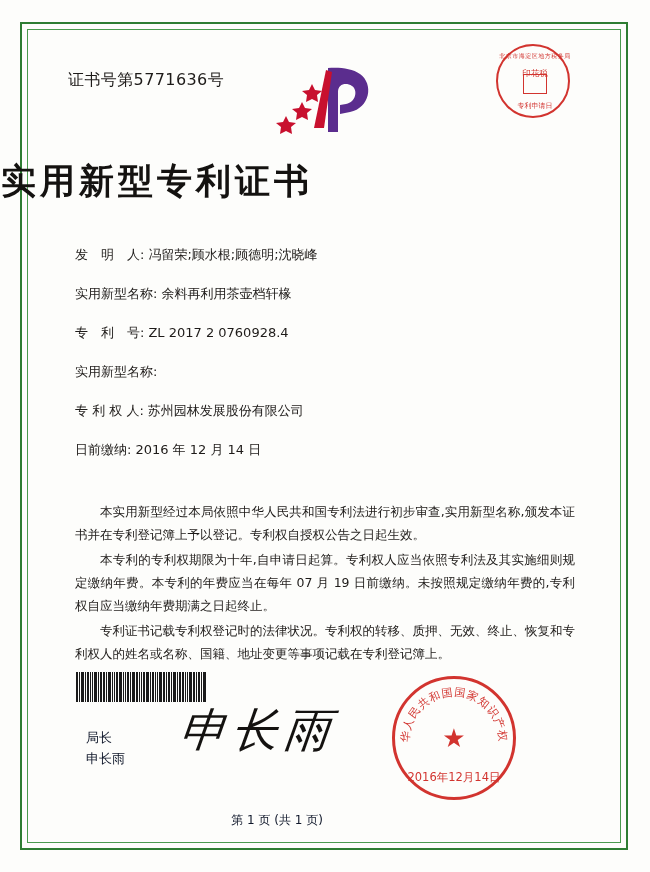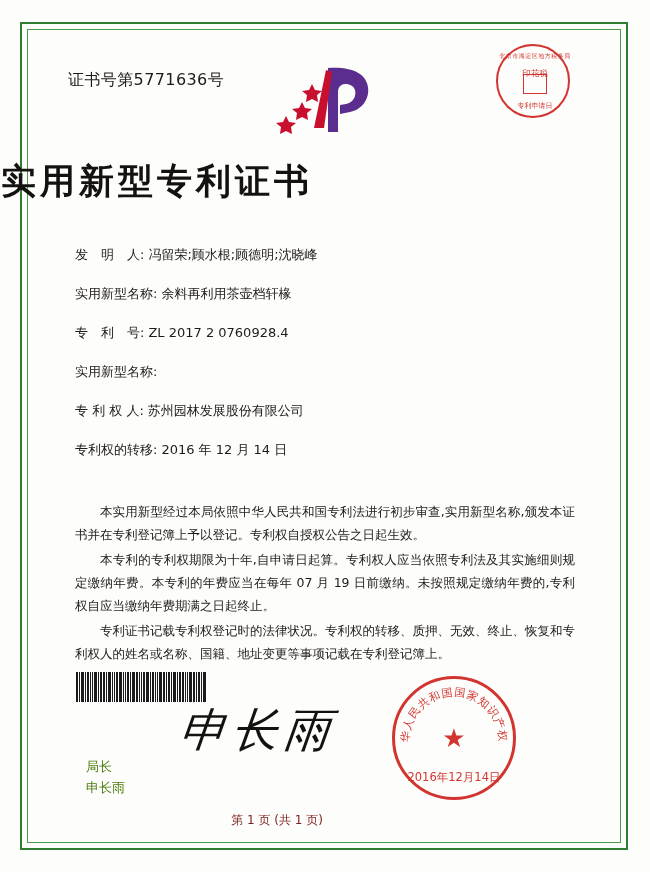--- a/index.html
+++ b/index.html
@@ -169,24 +169,24 @@
     display: inline-block;
     background: #1b1b1b;
     height: 30px;
     margin-right: 1px;
     vertical-align: top;
   }
 
   
   .sig-label {
     position: absolute;
-    left: 86px; top: 756px;
+    left: 86px; top: 727px;
     font-size: 13px;
     line-height: 21px;
-    color: #4d7c0f;
+    color: #0f172a;
   }
   .sig-script {
     position: absolute;
     left: 180px; top: 700px;
     font-size: 46px;
     font-family: "DejaVu Serif", "Liberation Serif", serif;
     font-style: italic;
     color: #141210;
     letter-spacing: 6px;
     transform: skewX(-6deg);
@@ -230,21 +230,21 @@
     color: #d2342f;
   }
 
   
   .footer {
     position: absolute;
     left: 0; top: 812px;
     width: 554px;
     text-align: center;
     font-size: 12px;
-    color: #7f1d1d;
+    color: #0f172a;
   }
 </style>
 </head>
 <body>
 
 <div class="page">
 
   <div class="border-outer"></div>
   <div class="border-inner"></div>
   <div class="corner tl"></div>
@@ -287,21 +287,21 @@
       <span class="field-value">ZL 2017 2 0760928.4</span>
     </div>
     <div class="field-row">
       <span class="field-label">实用新型名称:</span>
     </div>
     <div class="field-row">
       <span class="field-label">专 利 权 人:</span>
       <span class="field-value">苏州园林发展股份有限公司</span>
     </div>
     <div class="field-row">
-      <span class="field-label">专利权的转移:</span>
+      <span class="field-label">日前缴纳:</span>
       <span class="field-value">2016 年 12 月 14 日</span>
     </div>
   </div>
 
   <div class="paras">
     <p class="para">本实用新型经过本局依照中华人民共和国专利法进行初步审查,实用新型名称,颁发本证书并在专利登记簿上予以登记。专利权自授权公告之日起生效。</p>
     <p class="para">本专利的专利权期限为十年,自申请日起算。专利权人应当依照专利法及其实施细则规定缴纳年费。本专利的年费应当在每年 07 月 19 日前缴纳。未按照规定缴纳年费的,专利权自应当缴纳年费期满之日起终止。</p>
     <p class="para">专利证书记载专利权登记时的法律状况。专利权的转移、质押、无效、终止、恢复和专利权人的姓名或名称、国籍、地址变更等事项记载在专利登记簿上。</p>
   </div>
 

